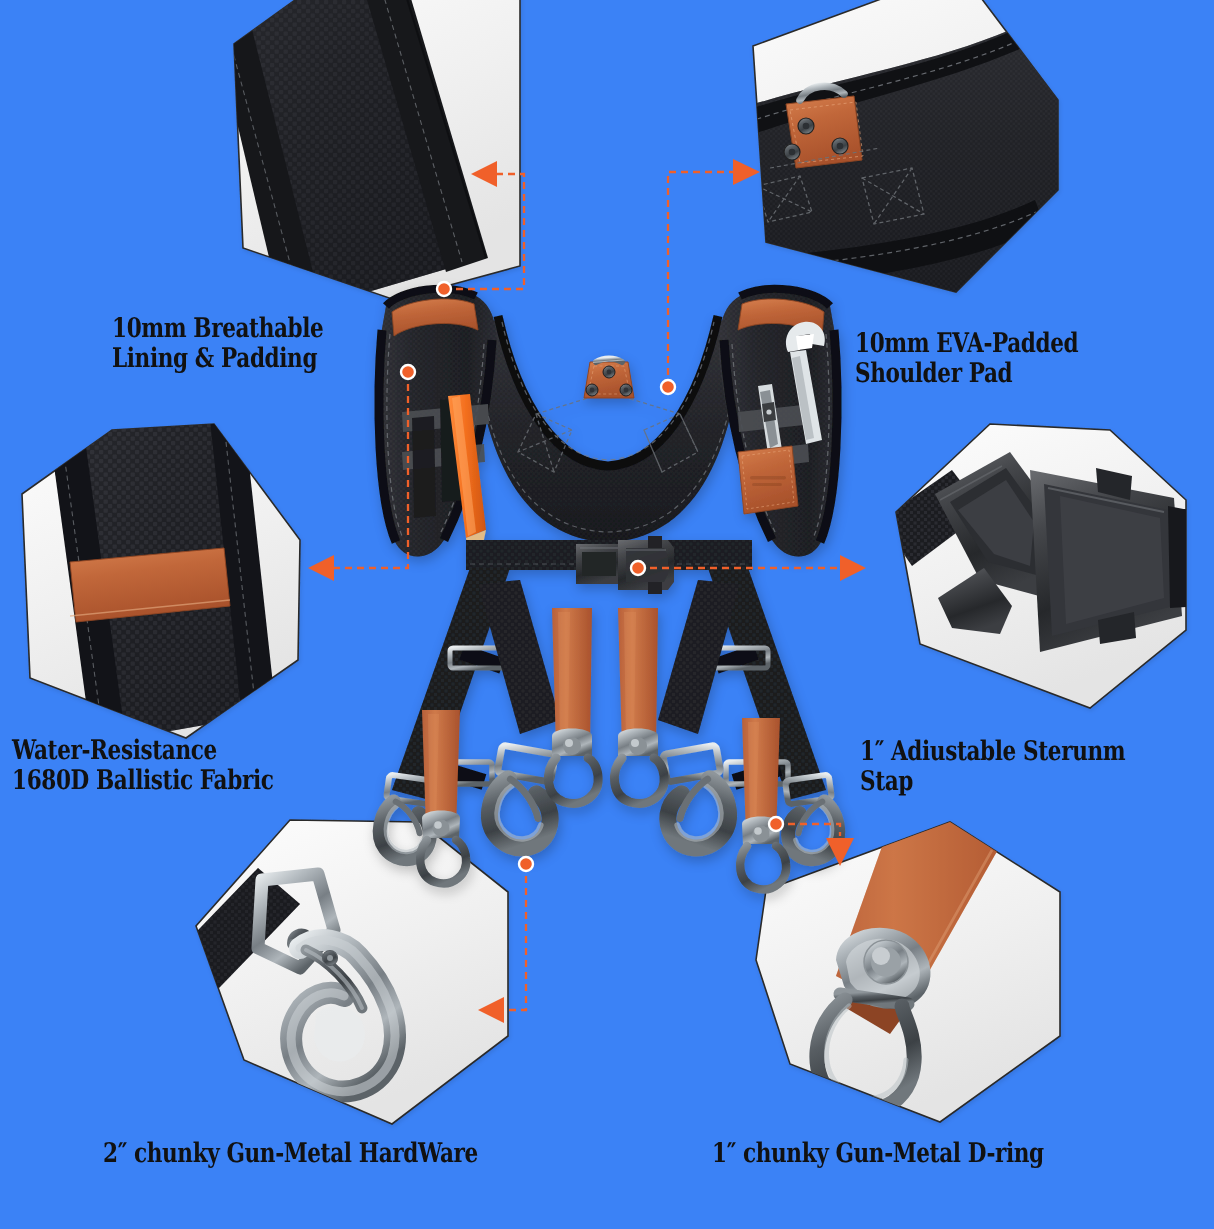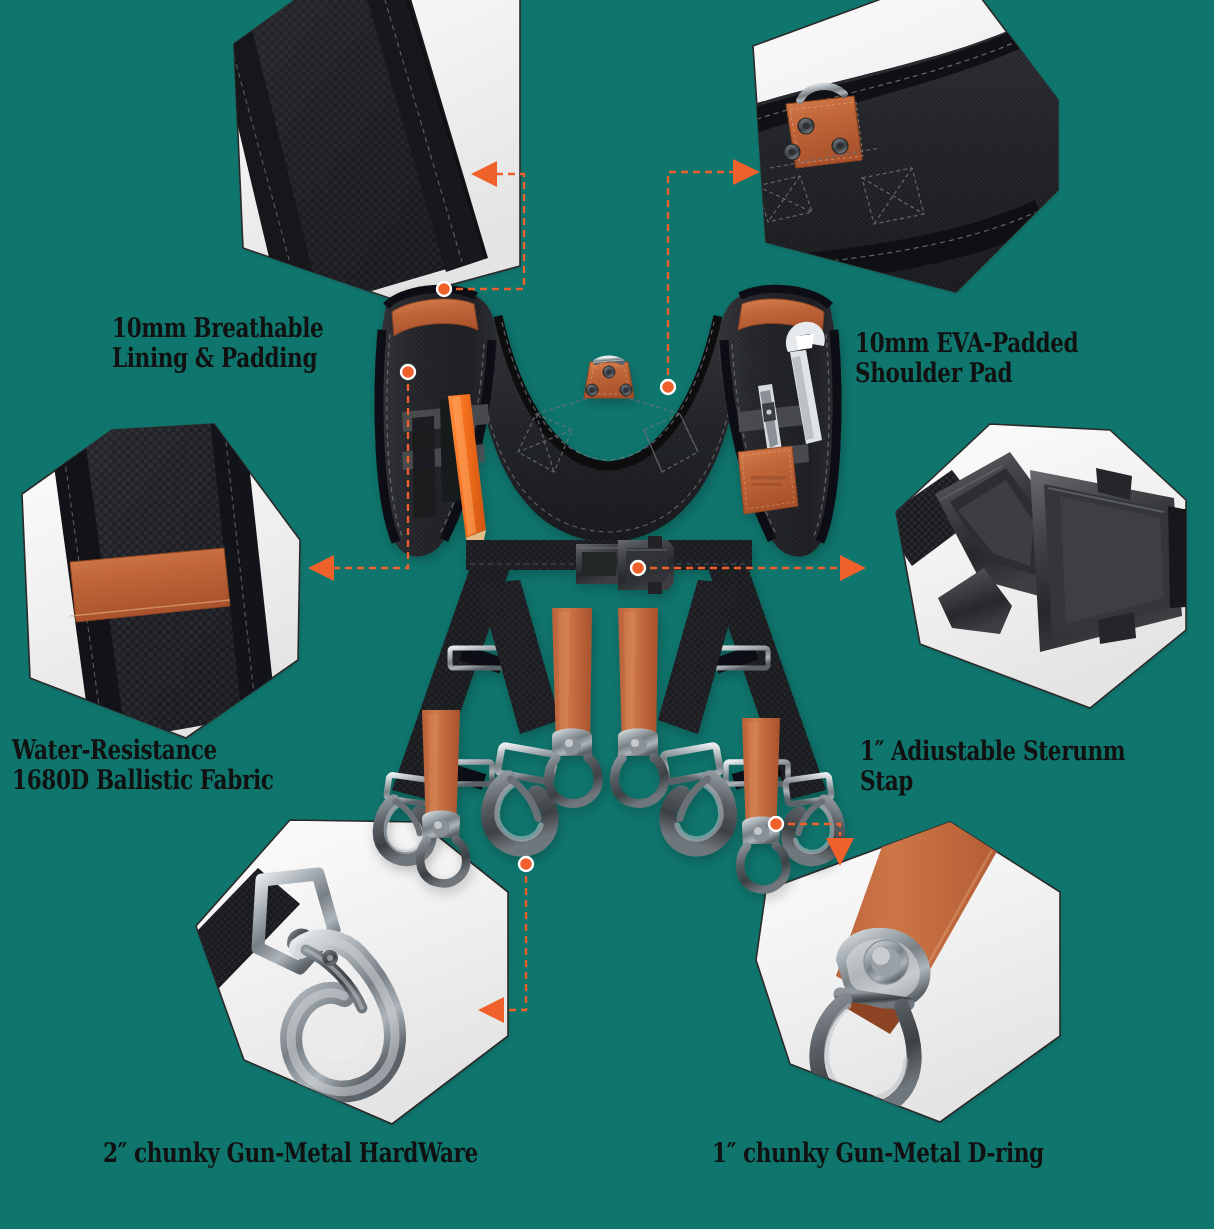--- a/index.html
+++ b/index.html
@@ -3,21 +3,21 @@
 <meta charset="utf-8">
 <title>Tool Harness Infographic</title>
 <style>
   * { box-sizing: border-box; margin: 0; padding: 0; }
   html, body {
     width: 1214px; height: 1229px;
     background: #ffffff;
     font-family: "Liberation Serif", serif;
     overflow: hidden;
   }
-  #stage { position: relative; width: 1214px; height: 1229px; background:#0f766e; }
+  #stage { position: relative; width: 1214px; height: 1229px; background:#3b82f6; }
 
   
   .label {
     position: absolute;
     font-family: "DejaVu Serif", "Liberation Serif", serif;
     font-weight: bold;
     font-size: 27px;
     line-height: 1.12;
     color: #111111;
     letter-spacing: -0.5px;

